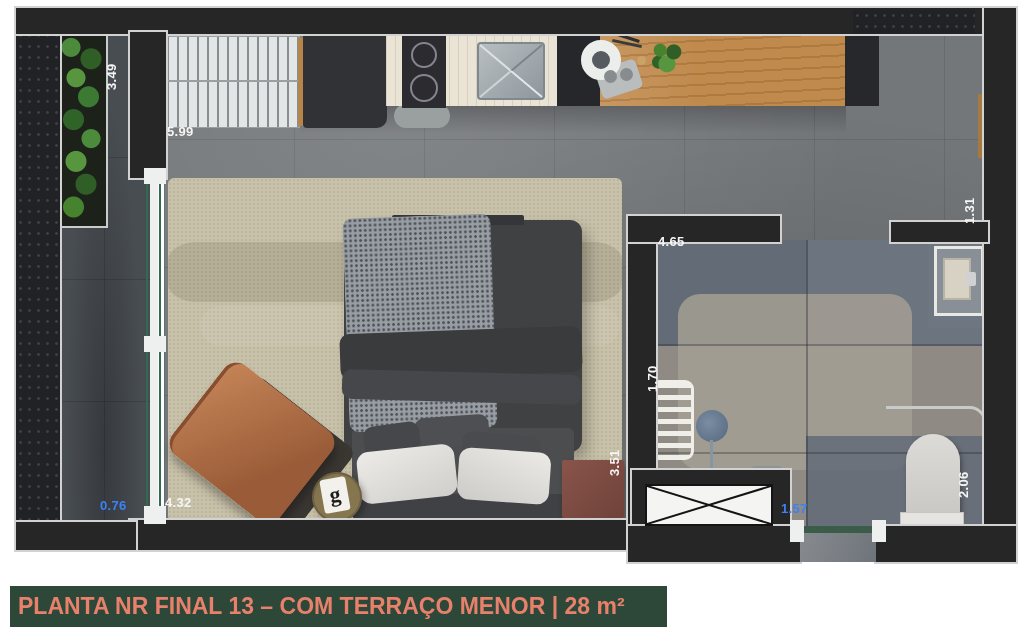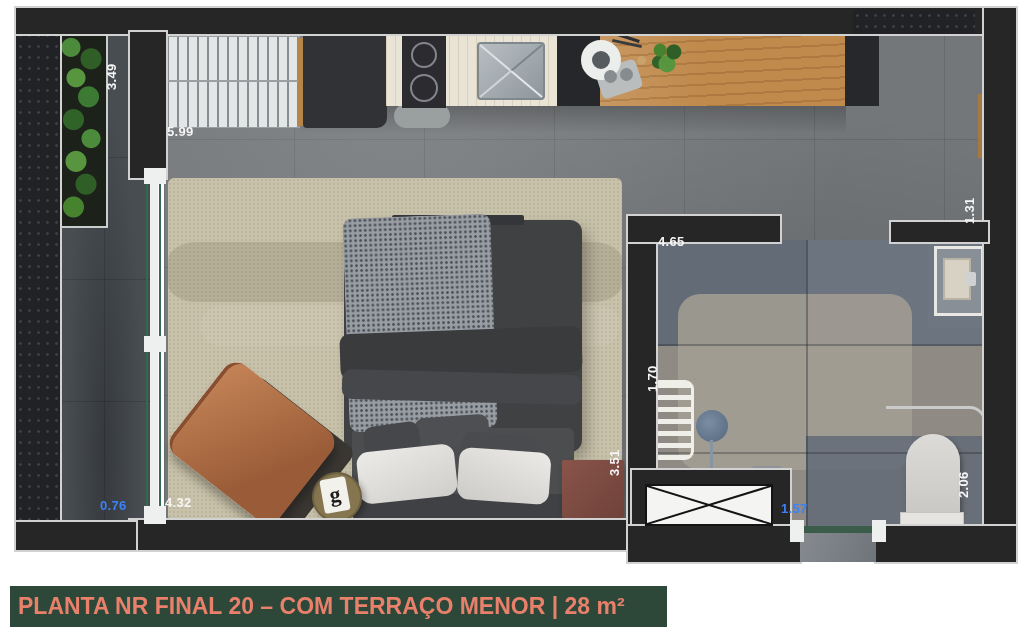--- a/index.html
+++ b/index.html
@@ -186,16 +186,16 @@
   <div class="vdim" style="left:962px;top:176px;height:48px;">1.31</div>
   <div class="hdim" style="left:658px;top:234px;">4.65</div>
   <div class="vdim" style="left:645px;top:348px;height:44px;">1.70</div>
   <div class="vdim" style="left:607px;top:428px;height:48px;">3.51</div>
   <div class="hdim dark" style="left:100px;top:498px;">0.76</div>
   <div class="hdim" style="left:165px;top:495px;">4.32</div>
   <div class="hdim dark" style="left:781px;top:501px;">1.57</div>
   <div class="vdim" style="left:956px;top:444px;height:54px;">2.06</div>
 
   <div id="title-bar">
-    <span>PLANTA NR FINAL 20 – COM TERRAÇO MENOR | 28 m²</span>
+    <span>PLANTA NR FINAL 13 – COM TERRAÇO MENOR | 28 m²</span>
   </div>
 
 </div>
 
 </body></html>

